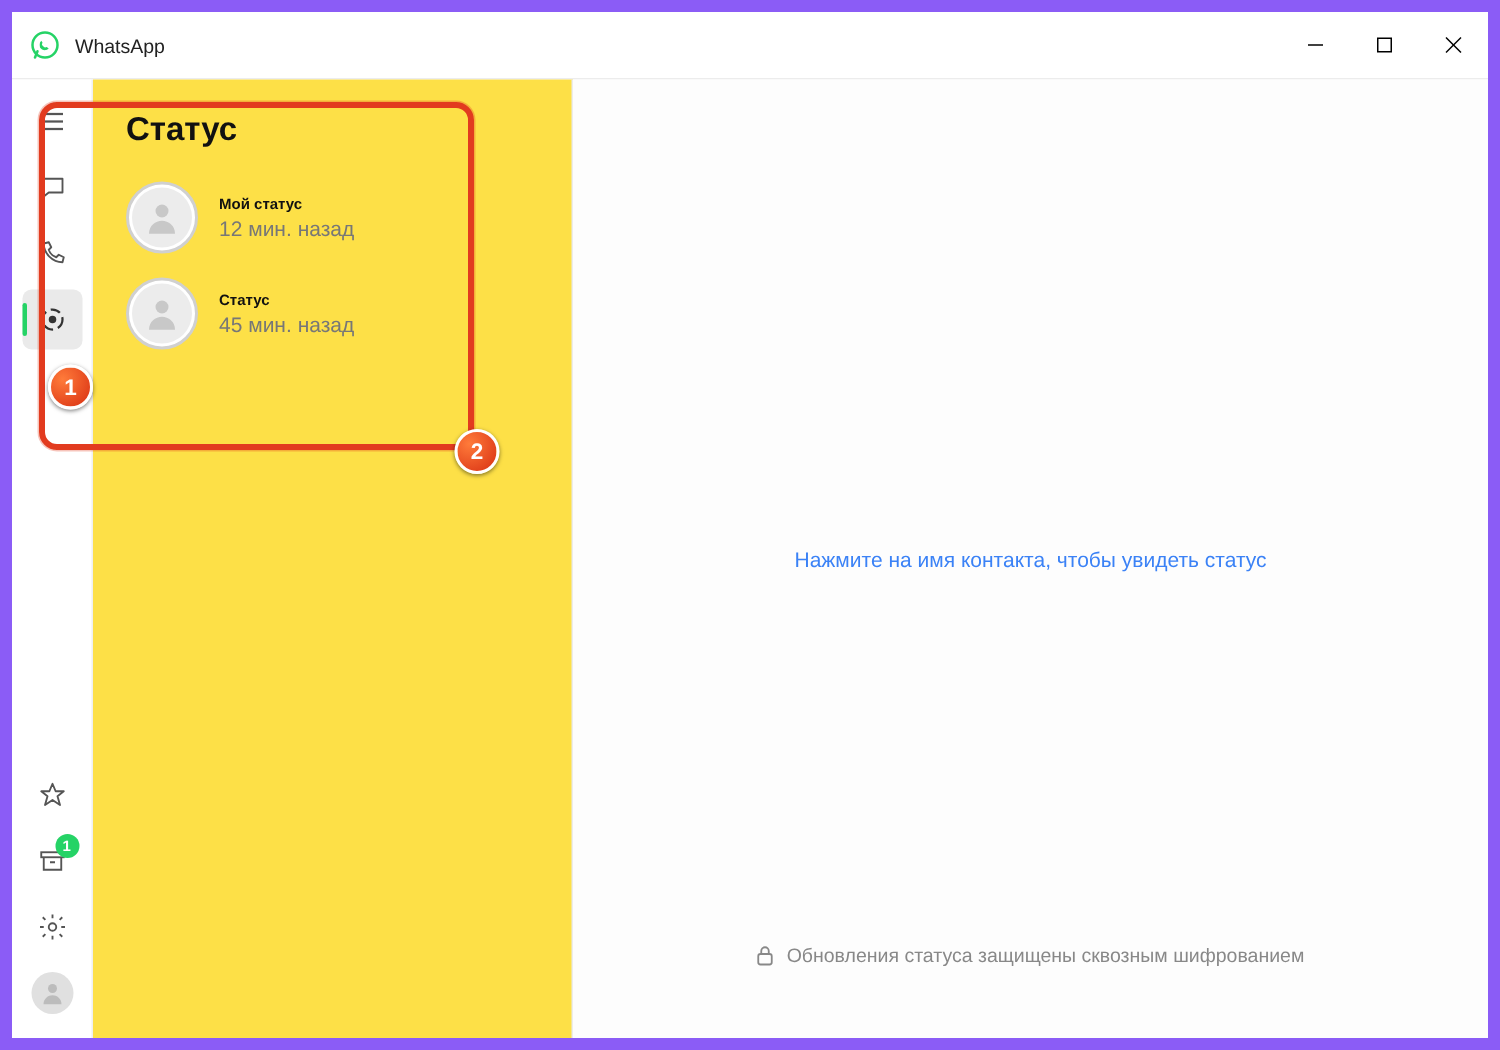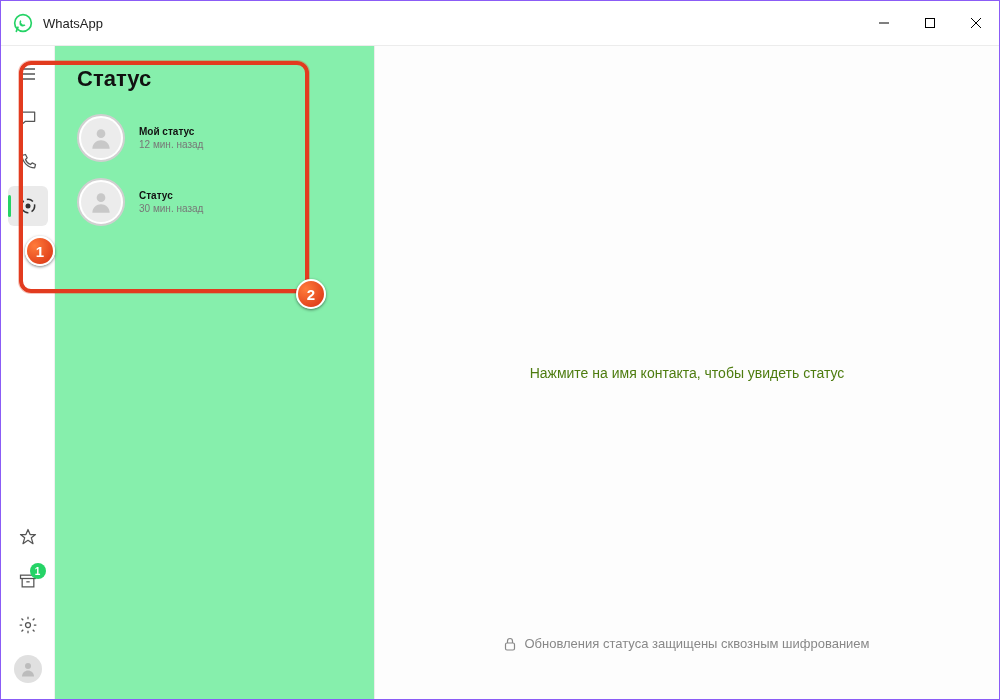--- a/index.html
+++ b/index.html
@@ -1,18 +1,18 @@
 <!DOCTYPE html>
 <html><head>
 <meta charset="utf-8">
 <style>
   * { box-sizing: border-box; margin: 0; padding: 0; font-family: "Segoe UI", Arial, sans-serif; }
   body { background: #fff; }
   .window {
-    width: 1000px; height: 700px; border: 1px solid #8b5cf6; background: #fff;
+    width: 1000px; height: 700px; border: 8px solid #8b5cf6; background: #fff;
     display: flex; flex-direction: column; position: relative; overflow: hidden;
   }
   
   .titlebar {
     height: 44px; display: flex; align-items: center; justify-content: space-between;
     padding: 0 0 0 12px; background: #fff;
   }
   .titlebar-left { display: flex; align-items: center; gap: 10px; }
   .win-controls { display: flex; height: 100%; }
   .win-btn { width: 46px; height: 44px; display: flex; align-items: center; justify-content: center; }
@@ -39,41 +39,41 @@
     position: absolute; top: 2px; right: 2px; min-width: 16px; height: 16px; border-radius: 8px;
     background: #25d366; color: #fff; font-size: 10px; font-weight: 600;
     display: flex; align-items: center; justify-content: center; padding: 0 4px;
   }
   .avatar-small {
     width: 28px; height: 28px; border-radius: 50%; background: #e0e0e0;
     display: flex; align-items: center; justify-content: center;
   }
   
   .panel {
-    width: 320px; border-right: 1px solid #ececec; background: #86efac; padding: 14px 0 0 0; position: relative;
+    width: 320px; border-right: 1px solid #ececec; background: #fde047; padding: 14px 0 0 0; position: relative;
   }
   .panel-title { font-size: 22px; font-weight: 700; color: #111; padding: 6px 22px 14px 22px; }
   .status-item { display: flex; align-items: center; gap: 14px; padding: 8px 22px; }
   .status-ring {
     width: 48px; height: 48px; border-radius: 50%; border: 2px solid #d0d0d0;
     display: flex; align-items: center; justify-content: center; background: #fff;
   }
   .status-avatar {
     width: 40px; height: 40px; border-radius: 50%; background: #ececec;
     display: flex; align-items: center; justify-content: center;
   }
   .status-text .name { font-size: 10px; font-weight: 600; color: #111; }
-  .status-text .time { font-size: 10px; color: #777; margin-top: 2px; }
+  .status-text .time { font-size: 14px; color: #777; margin-top: 2px; }
   .section-label { font-size: 14px; color: #777; padding: 14px 22px 6px 22px; }
   
   .main {
     flex: 1; background: #fdfdfd; display: flex; flex-direction: column;
     align-items: center; justify-content: center; position: relative;
   }
-  .main-text { color: #4d7c0f; font-size: 14px; }
+  .main-text { color: #3b82f6; font-size: 14px; }
   .footer-text {
     position: absolute; bottom: 48px; color: #888; font-size: 13px;
     display: flex; align-items: center; gap: 8px;
   }
   
   .highlight-box {
     position: absolute; border: 4px solid #e23b1f; border-radius: 12px;
     top: 60px; left: 18px; width: 290px; height: 232px; pointer-events: none;
     box-shadow: 0 0 0 1px rgba(226,59,31,0.3);
   }
@@ -207,21 +207,21 @@
         <div class="status-ring">
           <div class="status-avatar">
             <svg width="26" height="26" viewBox="0 0 24 24">
                 <circle cx="12" cy="8" r="4" fill="#c8c8c8"></circle>
                 <path d="M4 22c0-5 4-8 8-8s8 3 8 8" fill="#c8c8c8"></path>
               </svg>
           </div>
         </div>
         <div class="status-text">
           <div class="name">Статус</div>
-          <div class="time">30 мин. назад</div>
+          <div class="time">45 мин. назад</div>
         </div>
       </div>
     </div>
 
     <div class="main">
       <div class="main-text">Нажмите на имя контакта, чтобы увидеть статус</div>
       <div class="footer-text">
         <span>
           <svg width="12" height="14" viewBox="0 0 12 14" fill="none">
               <rect x="1.5" y="6" width="9" height="7" rx="1.5" stroke="#888" stroke-width="1.2"></rect>

